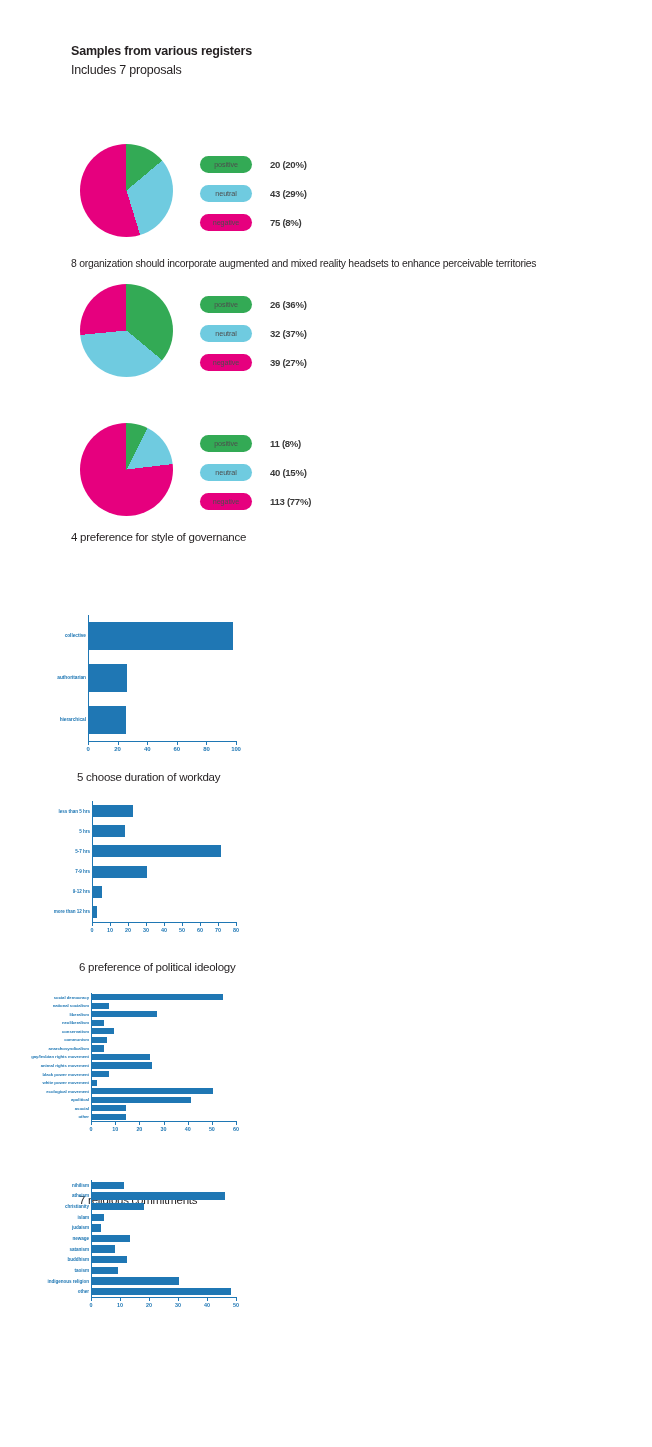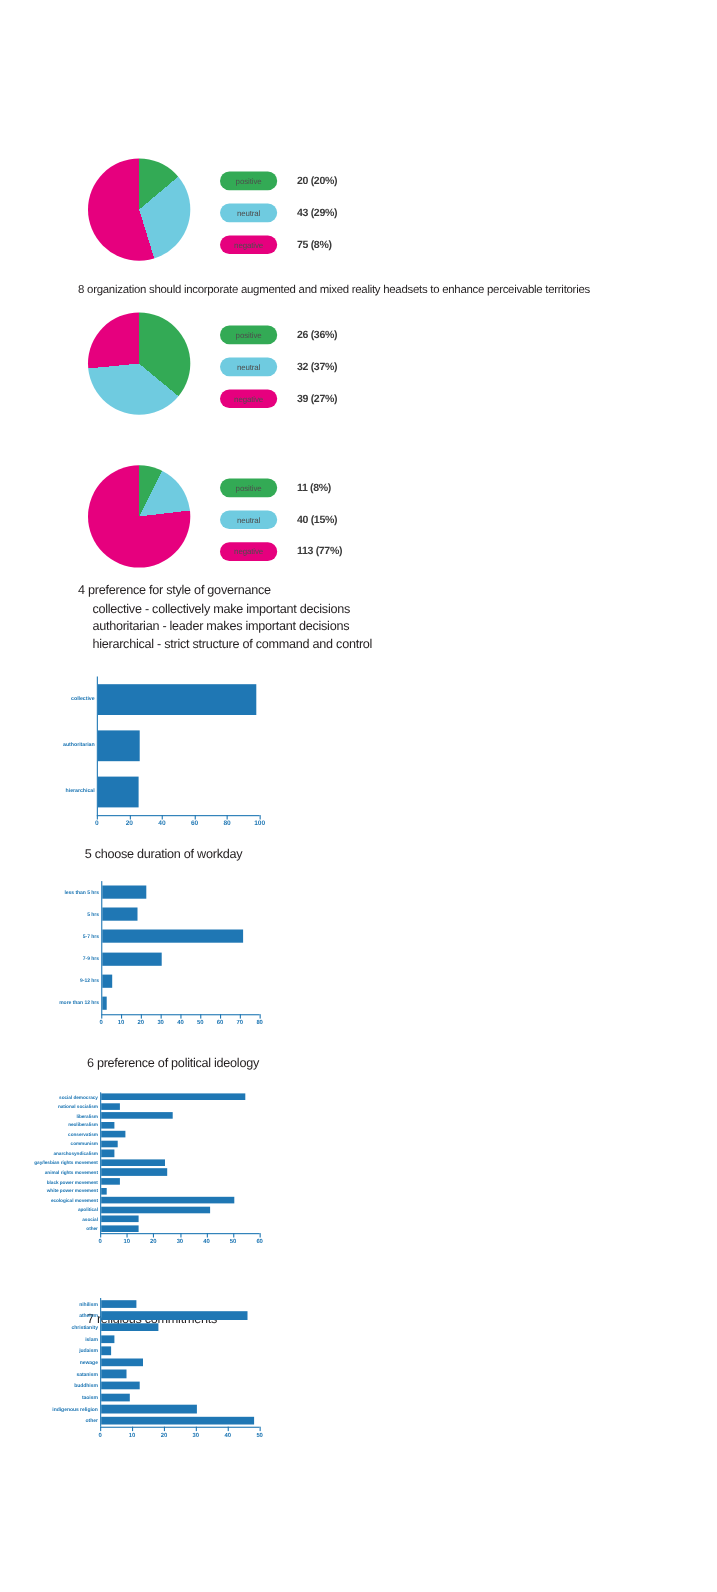--- a/index.html
+++ b/index.html
@@ -133,20 +133,24 @@
     font-weight: bold;
     transform: translateX(-50%);
     letter-spacing: -0.1px;
   }
 </style>
 </head>
 <body>
 
 <div class="page">
 
+  <div class="header">
+    <div class="header-title">Samples from various registers</div>
+    <div class="header-sub">Includes 7 proposals</div>
+  </div>
 
   <div id="pie-1" class="pie" style="left: 80px; top: 144px; background: conic-gradient(rgb(51, 170, 85) 0deg, rgb(51, 170, 85) 49.927deg, rgb(111, 203, 224) 49.927deg, rgb(111, 203, 224) 162.92deg, rgb(230, 0, 126) 162.92deg, rgb(230, 0, 126) 360deg);"></div>
   <div id="legend-1" class="legend" style="left:200px; top:150px;">
       <div class="legend-row">
         <div class="legend-pill" style="background: rgb(51, 170, 85);">positive</div>
         <div class="legend-value">20 (20%)</div>
       </div>
       <div class="legend-row">
         <div class="legend-pill" style="background: rgb(111, 203, 224);">neutral</div>
         <div class="legend-value">43 (29%)</div>
@@ -184,25 +188,20 @@
         <div class="legend-pill" style="background: rgb(111, 203, 224);">neutral</div>
         <div class="legend-value">40 (15%)</div>
       </div>
       <div class="legend-row">
         <div class="legend-pill" style="background: rgb(230, 0, 126);">negative</div>
         <div class="legend-value">113 (77%)</div>
       </div>
     </div>
 
   <div class="q-title" style="left:71px; top:530px;">4 preference for style of governance</div>
-  <div class="q-sublines" style="left:84px; top:546px;">
-      <div>collective - collectively make important decisions</div>
-      <div>authoritarian - leader makes important decisions</div>
-      <div>hierarchical - strict structure of command and control</div>
-    </div>
   <div id="bar-4" class="barchart" style="left:88px; top:615px; width:148px; height:138px;">
       <div class="bc-inner">
         <div class="bc-axis-v" style="left: 0px; top: 0px; height: 126px;"></div>
         <div class="bc-axis-h" style="left: 0px; top: 126px; width: 148px;"></div>
         <div class="bc-row" style="left: 1px; top: 7.14px; height: 27.72px; width: 148px;">
           <div class="bc-label" style="font-size: 4.8px;">collective</div>
           <div class="bc-bar" style="width: 143.56px;"></div>
         </div>
         <div class="bc-row" style="left: 1px; top: 49.14px; height: 27.72px; width: 148px;">
           <div class="bc-label" style="font-size: 4.8px;">authoritarian</div>

